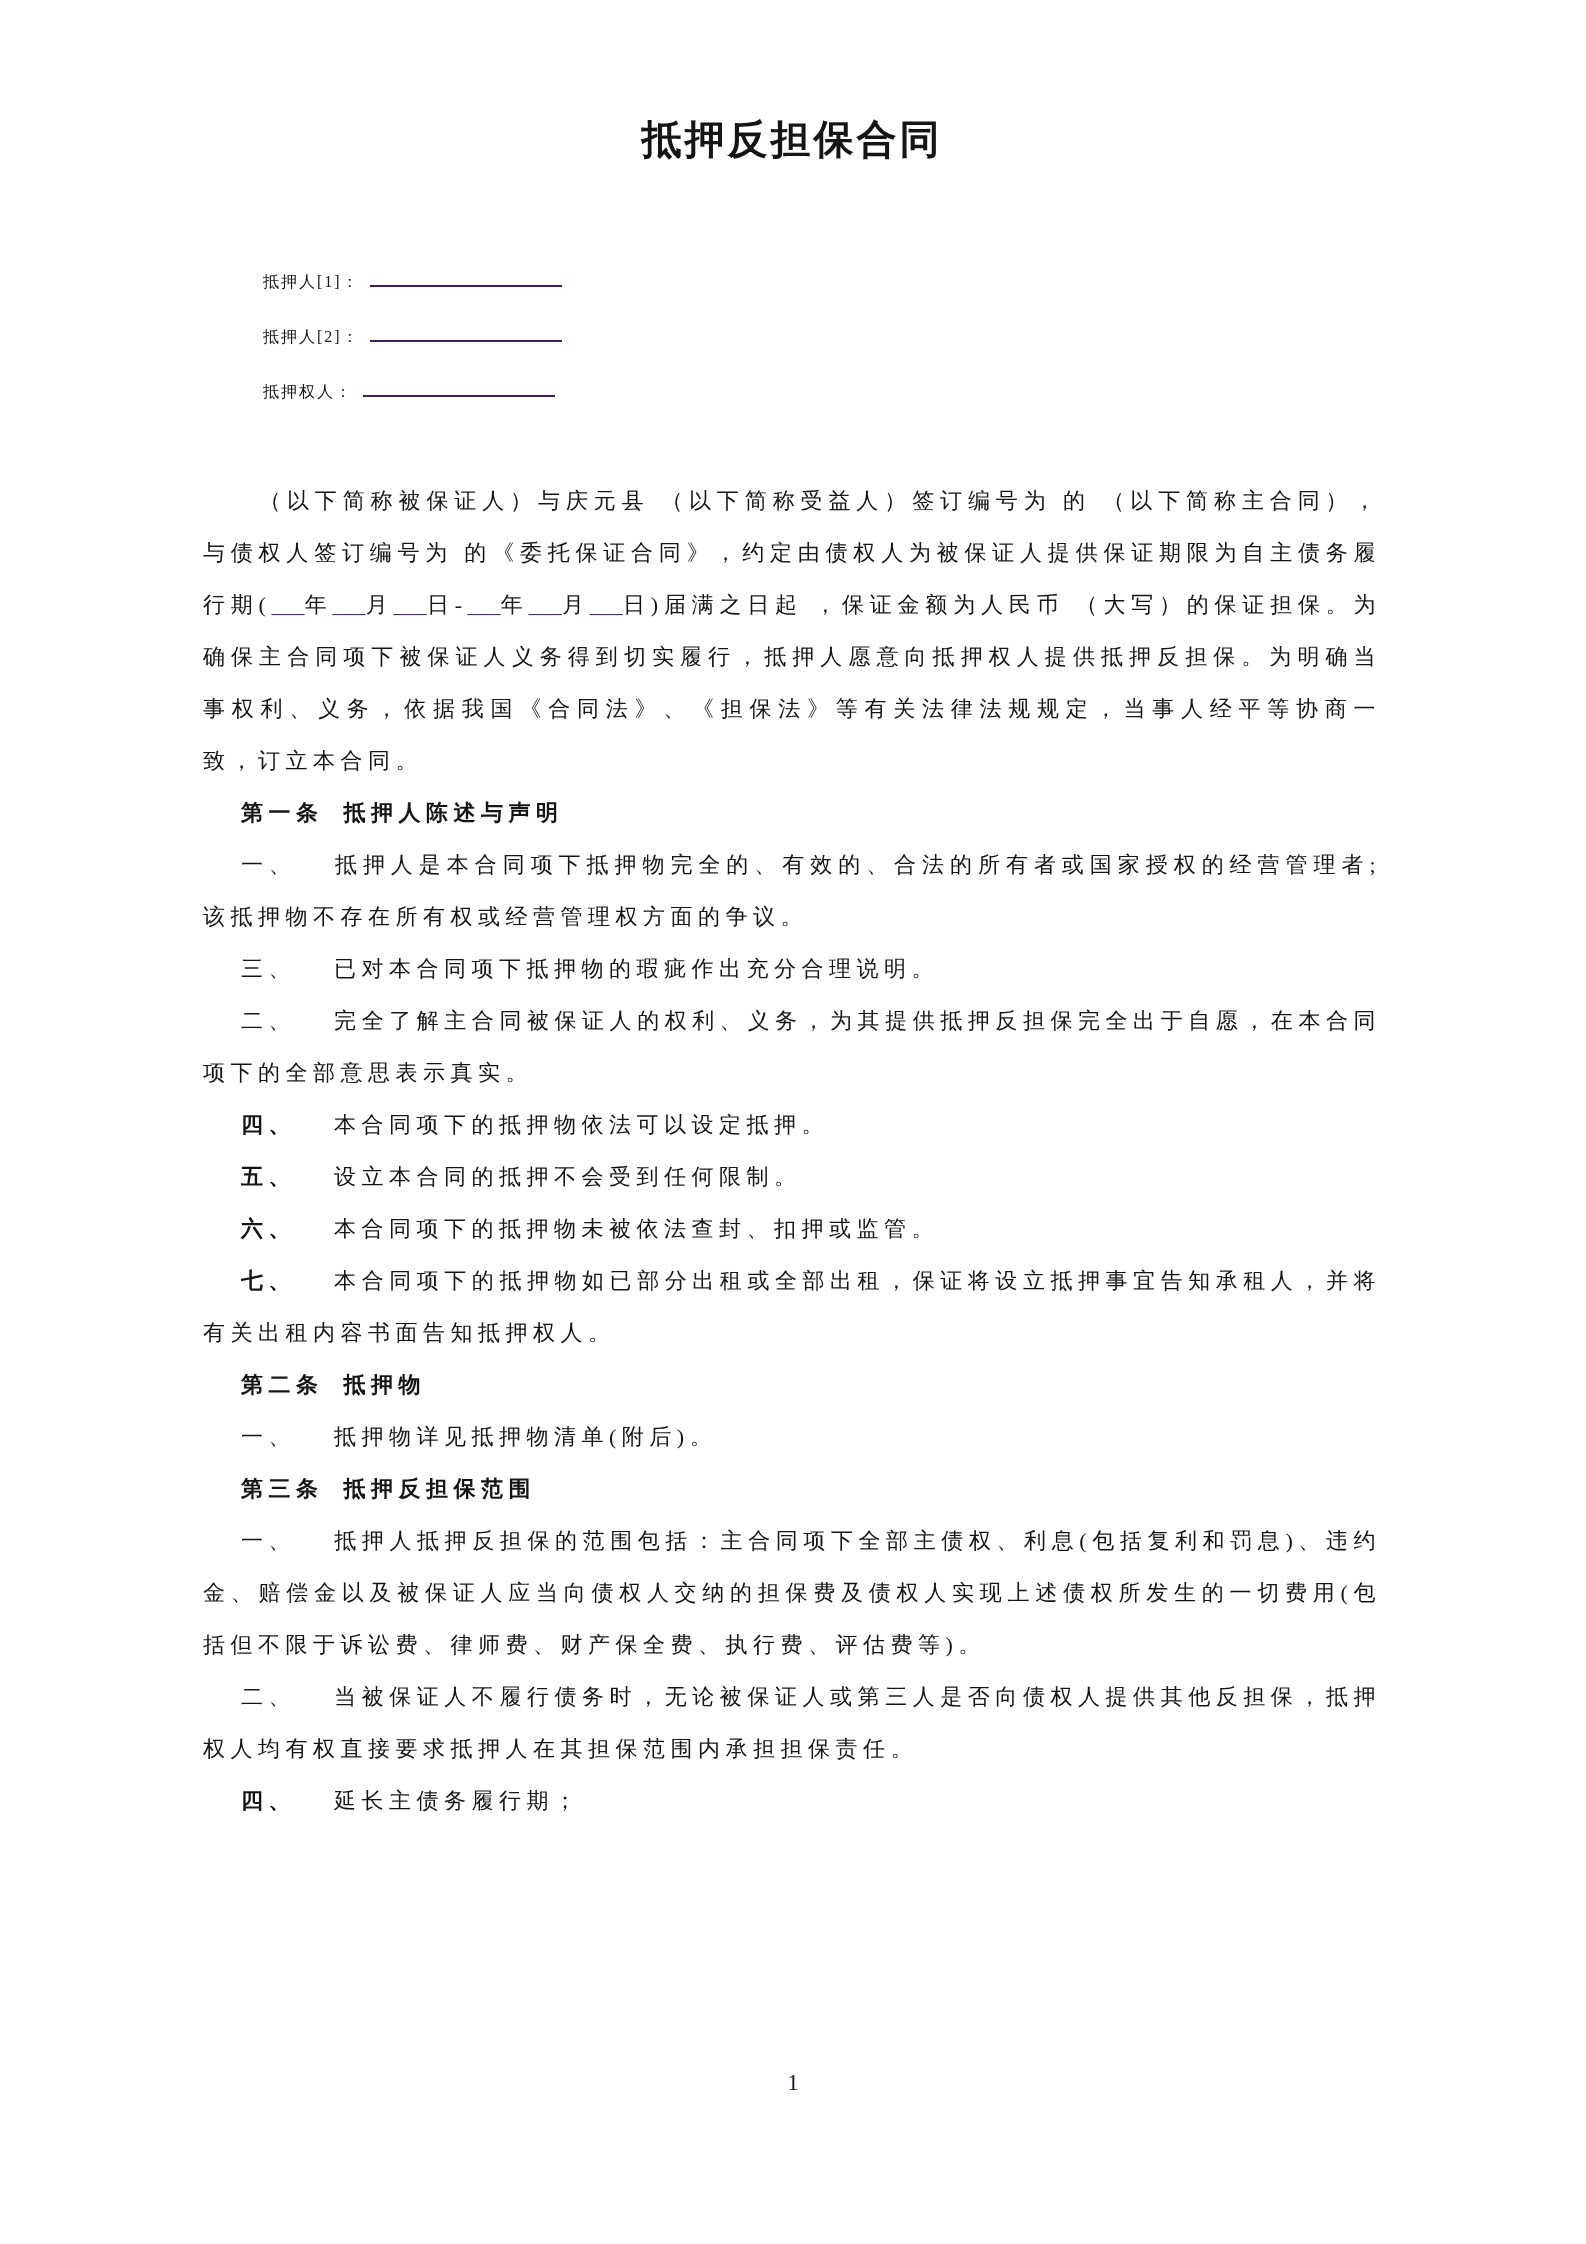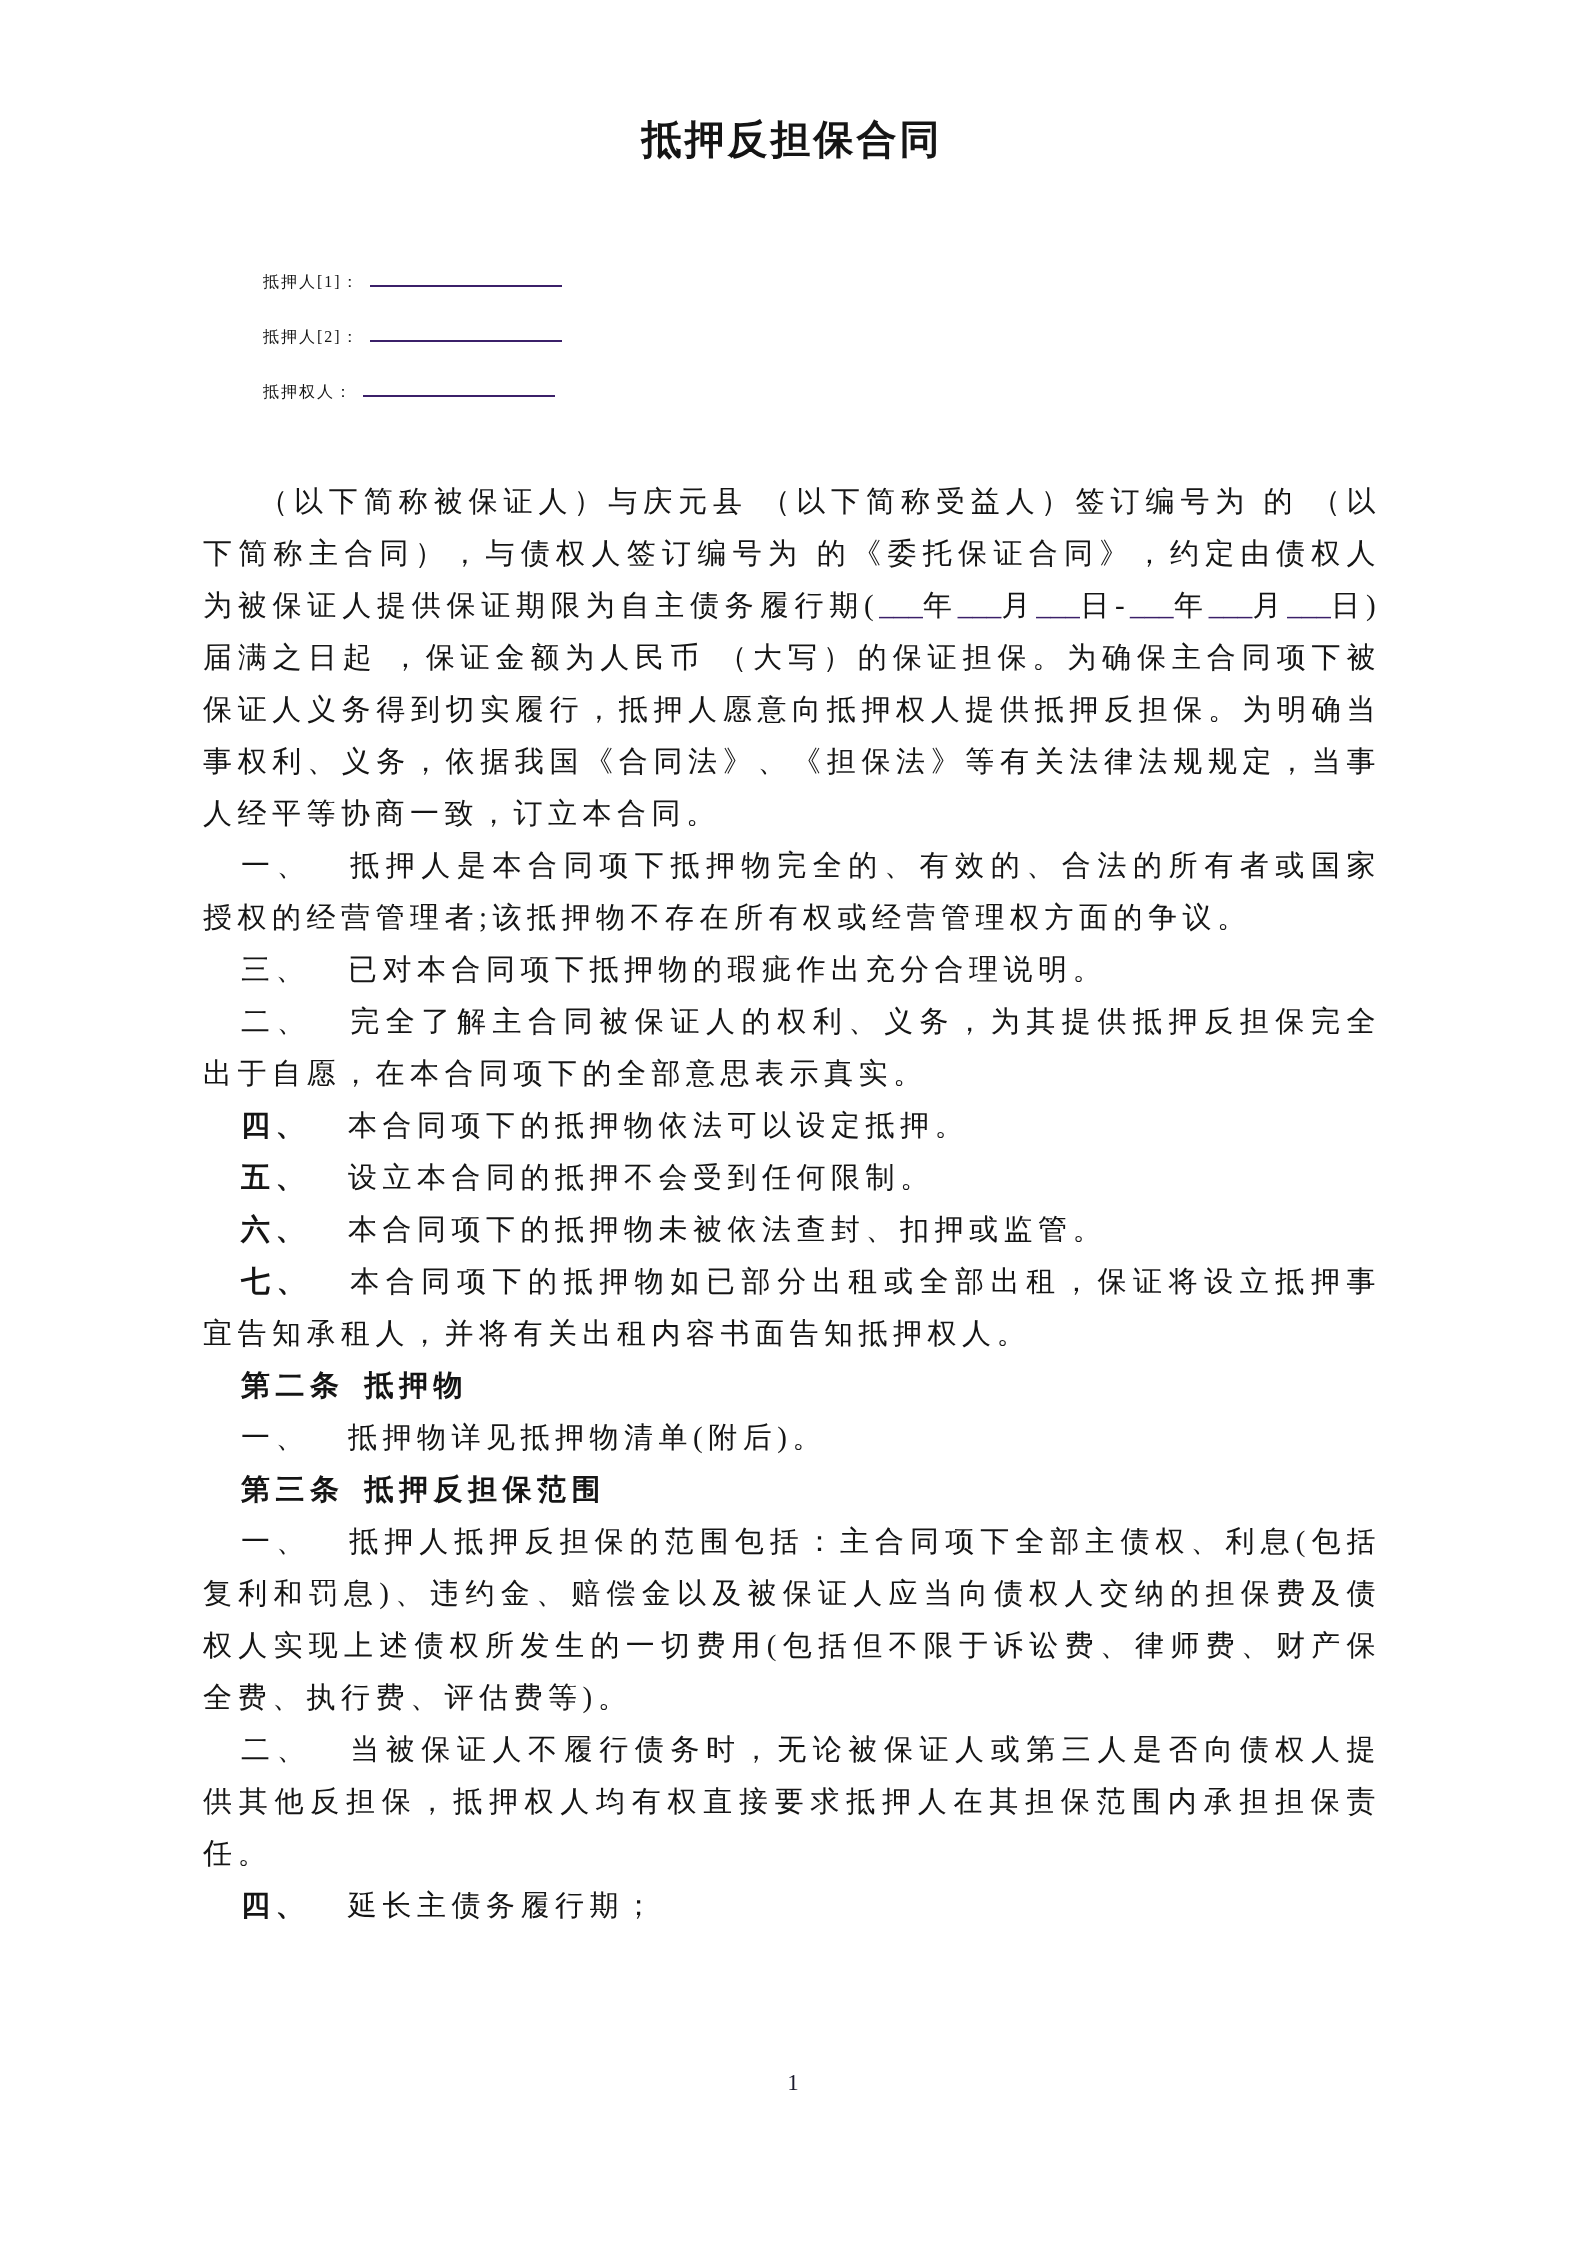--- a/index.html
+++ b/index.html
@@ -14,21 +14,21 @@
     margin:0 0 90px 0; text-align:center;
     font-size:40px; font-weight:bold; letter-spacing:3px; line-height:1.2;
   }
   .parties { margin:0 0 56px 60px; }
   .party { font-size:16px; line-height:55px; letter-spacing:2px; white-space:nowrap; }
   .blank-line {
     display:inline-block; width:192px; height:24px;
     border-bottom:2px solid var(--ul); margin-left:10px; vertical-align:baseline;
   }
   p.body {
-    margin:0; font-size:29px; line-height:52px; letter-spacing:5.5px;
+    margin:0; font-size:22px; line-height:52px; letter-spacing:5.5px;
     text-align:justify; text-justify:inter-character;
   }
   .intro { text-indent:56px; }
   .blanktext { color:var(--ul); letter-spacing:0; }
   .heading { font-weight:bold; }
   .heading .hnum { margin-left:38px; }
   .heading .htitle { margin-left:20px; }
   .item .marker { margin-left:38px; margin-right:38px; }
   .item.mbold .marker { font-weight:bold; }
   .footer {
@@ -50,20 +50,23 @@
     <div class="party">
       <span>抵押人[2]：</span><span class="blank-line"></span>
     </div>
     <div class="party">
       <span>抵押权人：</span><span class="blank-line"></span>
     </div>
   </div>
 
   <p class="body intro"><span>（以下简称被保证人）与庆元县 （以下简称受益人）签订编号为 的 （以下简称主合同），与债权人签订编号为 的《委托保证合同》，约定由债权人为被保证人提供保证期限为自主债务履行期(</span><span class="blanktext">___</span><span>年</span><span class="blanktext">___</span><span>月</span><span class="blanktext">___</span><span>日-</span><span class="blanktext">___</span><span>年</span><span class="blanktext">___</span><span>月</span><span class="blanktext">___</span><span>日)届满之日起 ，保证金额为人民币 （大写）的保证担保。为确保主合同项下被保证人义务得到切实履行，抵押人愿意向抵押权人提供抵押反担保。为明确当事权利、义务，依据我国《合同法》、《担保法》等有关法律法规规定，当事人经平等协商一致，订立本合同。</span></p>
 
+  <p class="body heading">
+    <span class="hnum">第一条</span><span class="htitle">抵押人陈述与声明</span>
+  </p>
   <p class="body item">
     <span class="marker">一、</span><span>抵押人是本合同项下抵押物完全的、有效的、合法的所有者或国家授权的经营管理者;该抵押物不存在所有权或经营管理权方面的争议。</span>
   </p>
   <p class="body item">
     <span class="marker">三、</span><span>已对本合同项下抵押物的瑕疵作出充分合理说明。</span>
   </p>
   <p class="body item">
     <span class="marker">二、</span><span>完全了解主合同被保证人的权利、义务，为其提供抵押反担保完全出于自愿，在本合同项下的全部意思表示真实。</span>
   </p>
   <p class="body item mbold">

